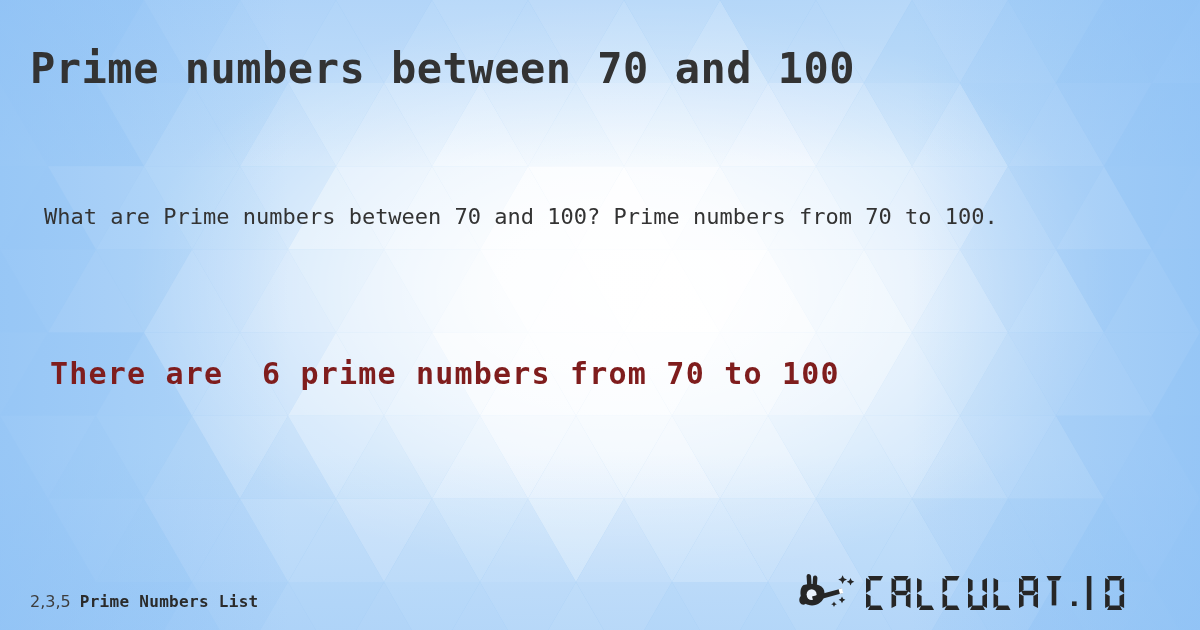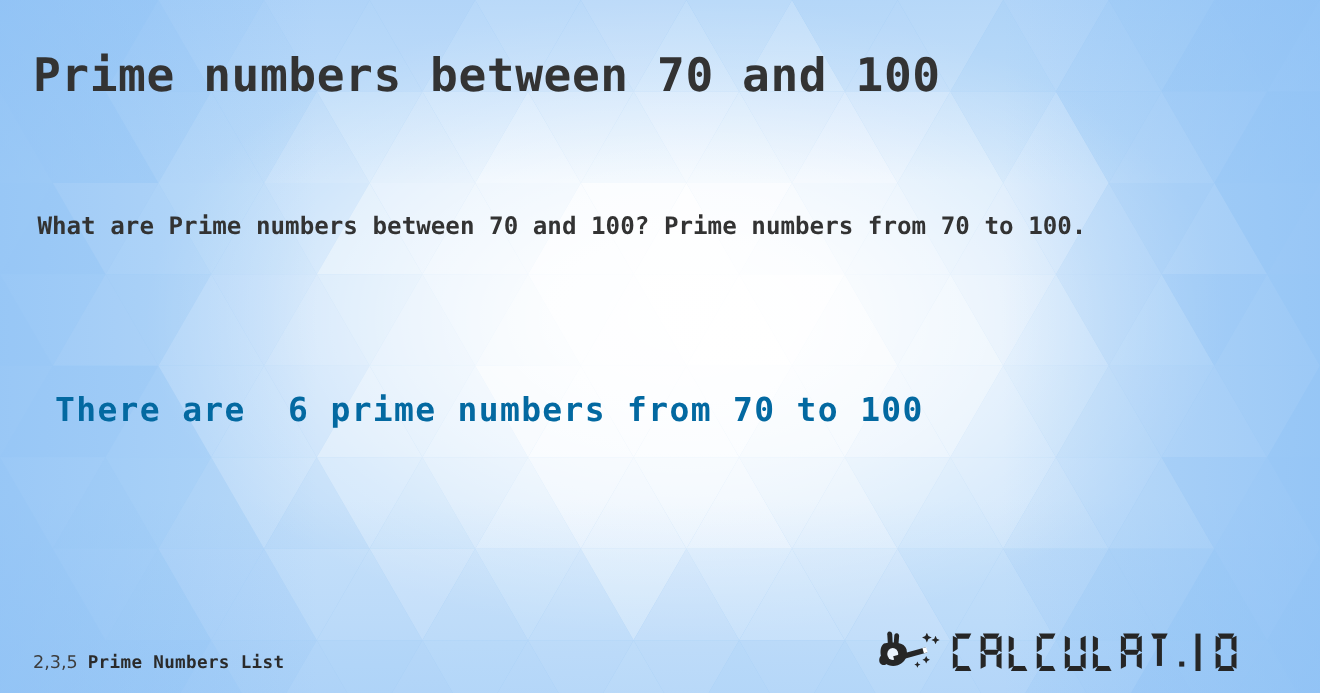--- a/index.html
+++ b/index.html
@@ -71,38 +71,38 @@
     letter-spacing: 0.5px;
     color: #333333;
     white-space: pre;
   }
 
   .subtitle {
     position: absolute;
     left: 30px;
     top: 186px;
     width: 1075px;
-    margin: 4px;
+    margin: 14px;
     font-family: "DejaVu Sans Mono", monospace;
     font-size: 22px;
-    font-weight: bold;
+    font-weight: normal;
     line-height: 34px;
     color: #333333;
   }
 
   .result {
     position: absolute;
     left: 50px;
     top: 356px;
     margin: 0;
     font-family: "DejaVu Sans Mono", monospace;
     font-size: 30px;
     font-weight: bold;
     letter-spacing: 1.2px;
-    color: #0369a1;
+    color: #7f1d1d;
     white-space: pre;
   }
 
   
   .footer {
     position: absolute;
     left: 0;
     right: 0;
     bottom: 0;
     height: 92px;

